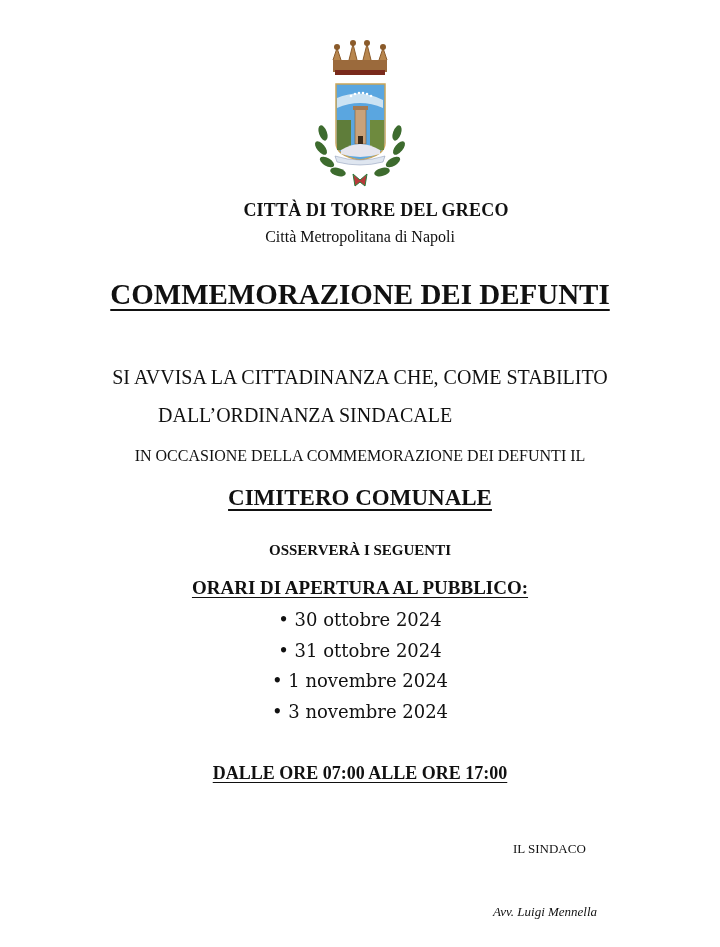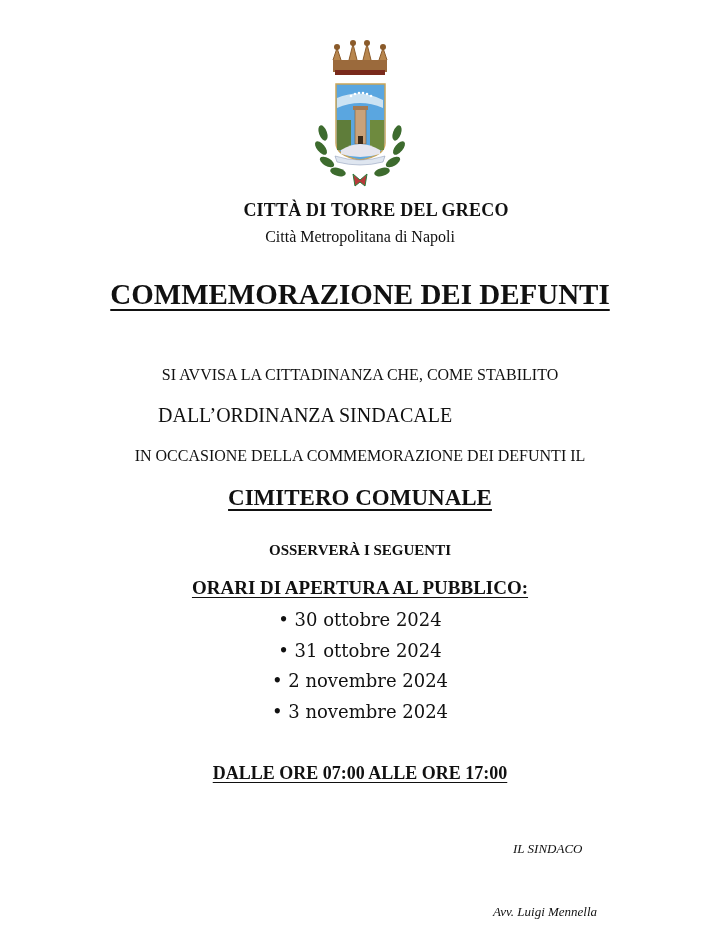--- a/index.html
+++ b/index.html
@@ -2,30 +2,30 @@
 <html><head>
 <meta charset="utf-8">
 <style>
   html, body { margin:0; padding:0; background:#ffffff; }
   body { width:720px; height:947px; position:relative; overflow:hidden; font-family:"Liberation Serif", serif; color:#111; }
   .abs { position:absolute; left:0; width:720px; text-align:center; white-space:nowrap; }
   #crest { position:absolute; left:305px; top:38px; width:110px; height:150px; }
   .title { top:200px; font-size:18px; font-weight:bold; letter-spacing:0.2px;padding-left:16px; }
   .subtitle { top:228px; font-size:16px; }
   .main-title { top:278px; font-size:29px; font-weight:bold; text-decoration:underline; text-decoration-thickness:2px; text-underline-offset:5px; }
-  .p1 { top:366px; left:0; font-size:16px;text-align:center; }
+  .p1 { top:366px; left:0; font-size:20px;text-align:center; }
   .p2 { top:404px; font-size:20px; text-align:left; left:158px; width:auto; }
   .p3 { top:447px; font-size:16px; }
   .sec { top:485px; font-size:23px; font-weight:bold; text-decoration:underline; text-underline-offset:4px; }
   .osserv { top:542px; font-size:15px; font-weight:bold; }
   .orari { top:577px; font-size:19px; font-weight:bold; text-decoration:underline; text-underline-offset:3px; }
   .dates { top:605px; font-family:"DejaVu Serif", serif; font-size:18px; }
   .dates div { height:30.5px; line-height:30px; }
   .hours { top:763px; font-size:18px; font-weight:bold; text-decoration:underline; text-underline-offset:3px; }
-  .sig1 { position:absolute; top:841px; left:513px; font-size:13px; font-style:italic; }
+  .sig1 { position:absolute; top:841px; left:513px; font-size:13px; }
   .sig2 { position:absolute; top:866px; left:493px; font-size:13px; font-style:italic;margin-top:38px; }
 </style>
 </head>
 <body>
 
 <div id="crest">
   <svg width="110" height="150" viewBox="0 0 110 150">
 
     <g>
       <rect x="28" y="22" width="54" height="12" fill="#9b6a3c"></rect>
@@ -77,20 +77,20 @@
 <div class="abs p2">DALL’ORDINANZA SINDACALE</div>
 <div class="abs p3">IN OCCASIONE DELLA COMMEMORAZIONE DEI DEFUNTI IL</div>
 
 <div class="abs sec">CIMITERO COMUNALE</div>
 <div class="abs osserv">OSSERVERÀ I SEGUENTI</div>
 <div class="abs orari">ORARI DI APERTURA AL PUBBLICO:</div>
 
 <div class="abs dates">
   <div>• 30 ottobre 2024</div>
   <div>• 31 ottobre 2024</div>
-  <div>• 2 novembre 2024</div>
+  <div>• 1 novembre 2024</div>
   <div>• 3 novembre 2024</div>
 </div>
 
 <div class="abs hours">DALLE ORE 07:00 ALLE ORE 17:00</div>
 
 <div class="sig1">IL SINDACO</div>
 <div class="sig2">Avv. Luigi Mennella</div>
 
 </body></html>

